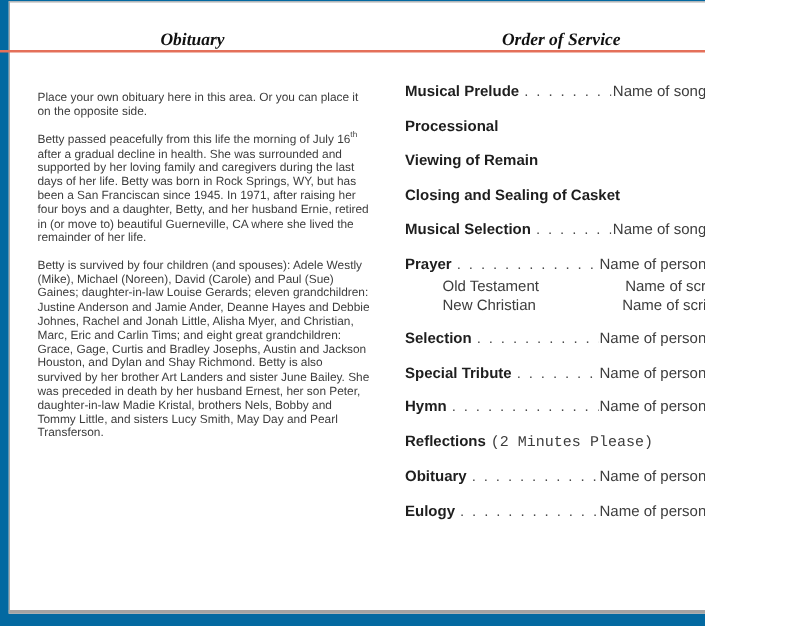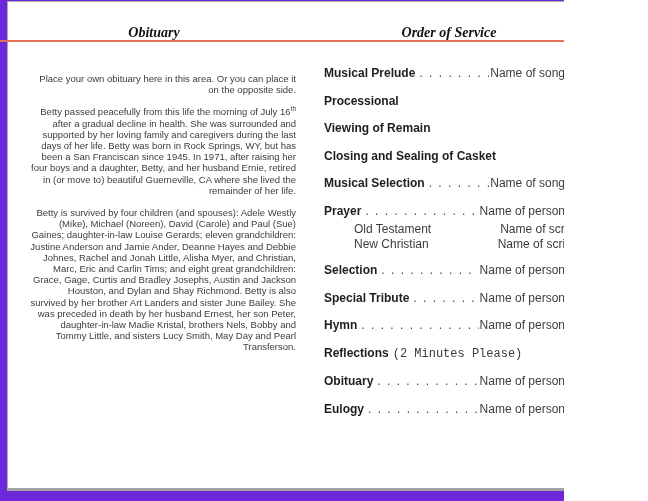--- a/index.html
+++ b/index.html
@@ -1,38 +1,38 @@
 <!DOCTYPE html>
 <html><head>
 <meta charset="utf-8">
 <style>
   * { margin:0; padding:0; box-sizing:border-box; }
   body { background:#fff; }
   .canvas {
-    position:relative; width:564px; height:501px; background:#6d28d9;
+    position:relative; width:564px; height:501px; background:#0369a1;
     font-family:"Liberation Sans", sans-serif; overflow:hidden;
   }
   .page {
     position:absolute; left:7px; top:1px; width:585px; height:490px;
     background:#ffffff; border:1px solid #ababab; border-bottom:3px solid #a3a3a3;
   }
   .title {
     position:absolute; top:23px; text-align:center;
     font-family:"Liberation Serif", serif; font-style:italic; font-weight:bold;
     font-size:14px; color:#111;
   }
   .title-left  { left:0;   width:292px; }
   .title-right { left:305px; width:272px; }
   .rule-salmon {
     position:absolute; left:0; top:40px; width:592px; height:2px;
     background:#e4705a; z-index:3;
   }
   .obit-col {
     position:absolute; left:22px; top:71px; width:266px;
-    font-size:9.5px; line-height:11.2px; color:#3c3c3c; text-align:right;
+    font-size:9.5px; line-height:11.2px; color:#3c3c3c; text-align:left;
   }
   .obit-col p { margin-bottom:11px; }
   .obit-col sup { font-size:6.5px; vertical-align:super; line-height:0; }
   .service-col {
     position:absolute; left:316px; top:64px; width:241px;
     font-size:12px; color:#3c3c3c;
   }
   .svc-row { display:flex; align-items:baseline; margin-bottom:13.5px; }
   .svc-row .label { font-weight:bold; color:#1e1e1e; white-space:nowrap; }
   .svc-row .note  { margin-left:4px; white-space:nowrap; color:#3c3c3c;font-family:Liberation Mono, monospace; }

